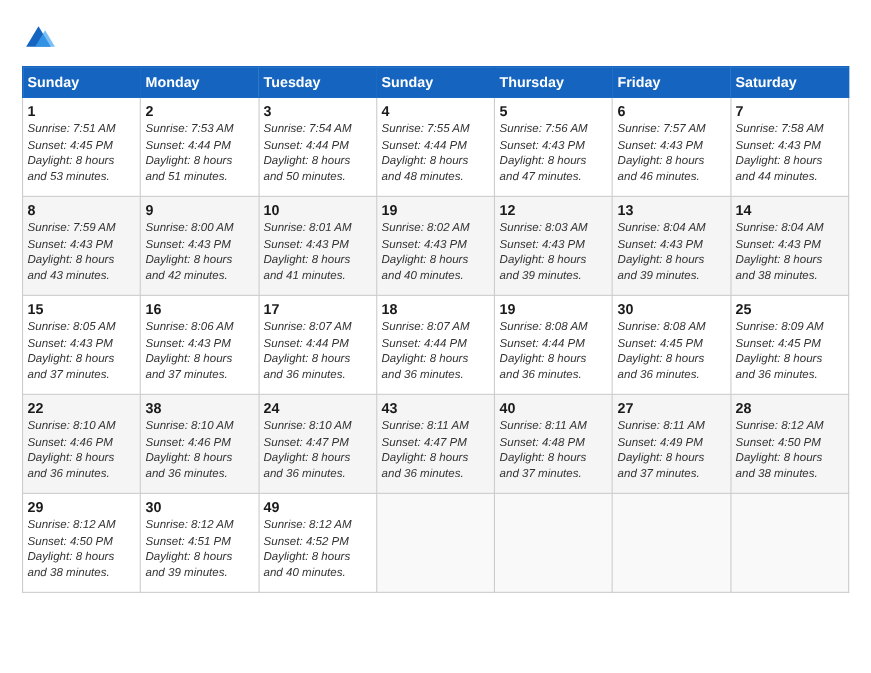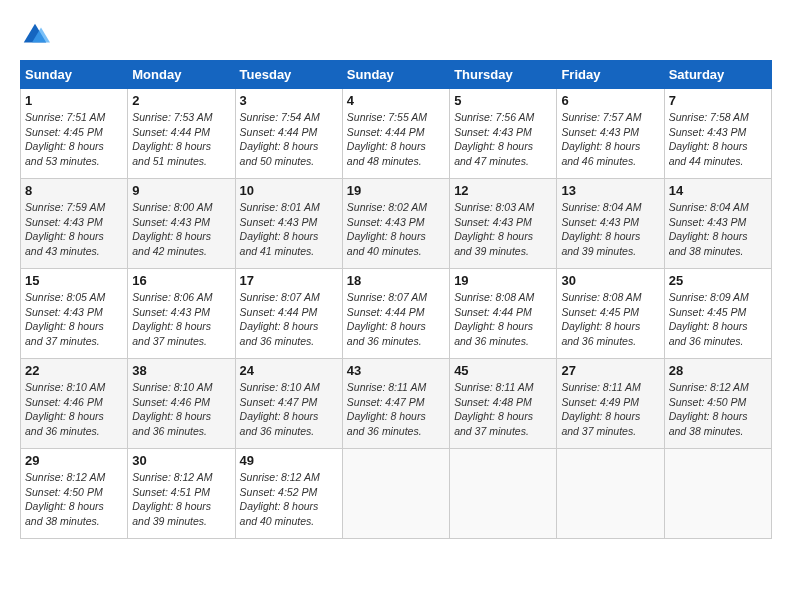--- a/index.html
+++ b/index.html
@@ -322,21 +322,21 @@
         </td>
         <td>
           <span class="day-num">43</span>
           <div class="day-info">
             Sunrise: 8:11 AM<br>
             Sunset: 4:47 PM<br>
             Daylight: 8 hours and 36 minutes.
           </div>
         </td>
         <td>
-          <span class="day-num">45</span>
+          <span class="day-num">40</span>
           <div class="day-info">
             Sunrise: 8:11 AM<br>
             Sunset: 4:48 PM<br>
             Daylight: 8 hours and 37 minutes.
           </div>
         </td>
         <td>
           <span class="day-num">27</span>
           <div class="day-info">
             Sunrise: 8:11 AM<br>

